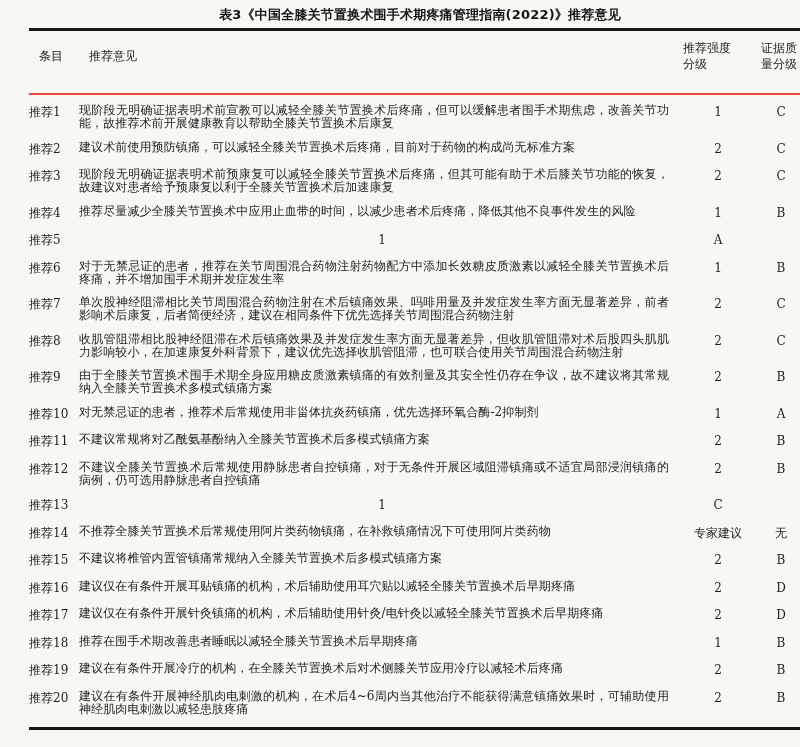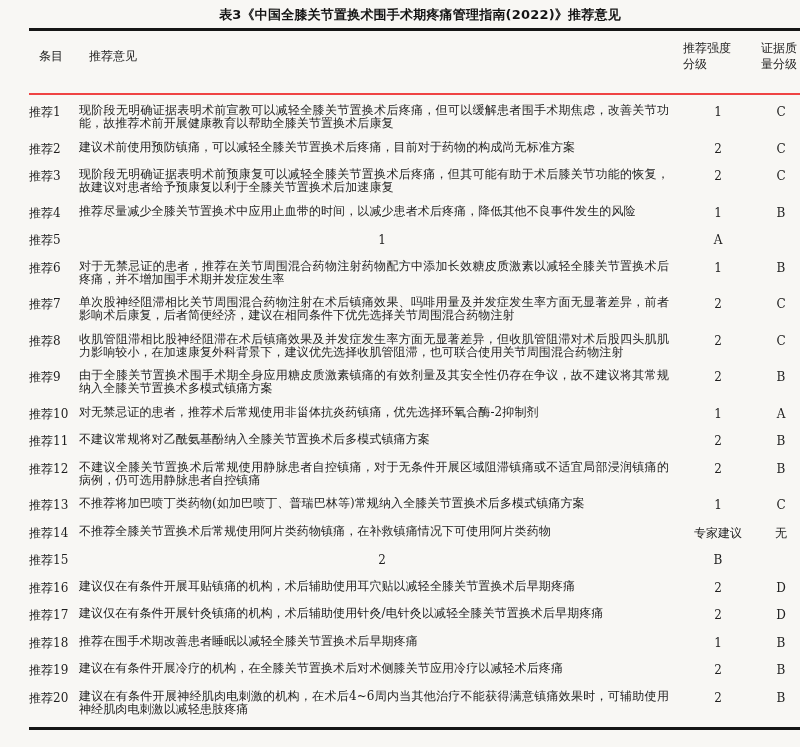--- a/index.html
+++ b/index.html
@@ -158,34 +158,34 @@
 
         <div class="grid-row row">
           <div class="cell-item">推荐12</div>
           <div class="cell-text">不建议全膝关节置换术后常规使用静脉患者自控镇痛，对于无条件开展区域阻滞镇痛或不适宜局部浸润镇痛的病例，仍可选用静脉患者自控镇痛</div>
           <div class="cell-strength">2</div>
           <div class="cell-evidence">B</div>
         </div>
 
         <div class="grid-row row">
           <div class="cell-item">推荐13</div>
-          <div class="cell-text">不推荐将加巴喷丁类药物(如加巴喷丁、普瑞巴林等)常规纳入全膝关节置换术后多模式镇痛方案</div>
           <div class="cell-strength">1</div>
           <div class="cell-evidence">C</div>
         </div>
 
         <div class="grid-row row">
           <div class="cell-item">推荐14</div>
           <div class="cell-text">不推荐全膝关节置换术后常规使用阿片类药物镇痛，在补救镇痛情况下可使用阿片类药物</div>
           <div class="cell-strength">专家建议</div>
           <div class="cell-evidence">无</div>
         </div>
 
         <div class="grid-row row">
           <div class="cell-item">推荐15</div>
+          <div class="cell-text">不建议将椎管内置管镇痛常规纳入全膝关节置换术后多模式镇痛方案</div>
           <div class="cell-strength">2</div>
           <div class="cell-evidence">B</div>
         </div>
 
         <div class="grid-row row">
           <div class="cell-item">推荐16</div>
           <div class="cell-text">建议仅在有条件开展耳贴镇痛的机构，术后辅助使用耳穴贴以减轻全膝关节置换术后早期疼痛</div>
           <div class="cell-strength">2</div>
           <div class="cell-evidence">D</div>
         </div>

